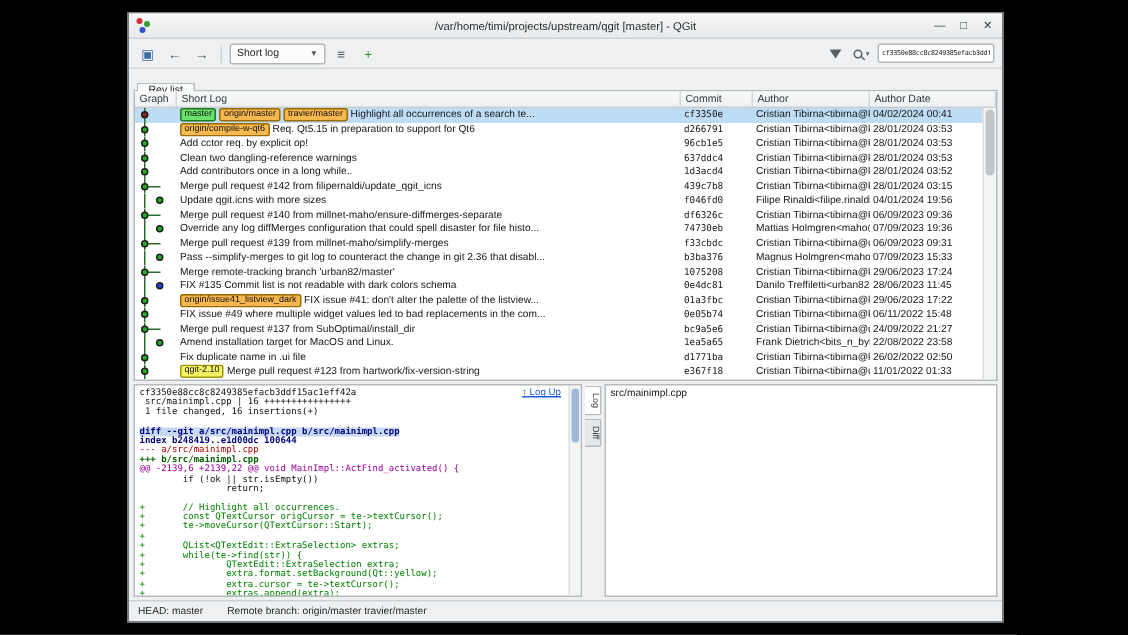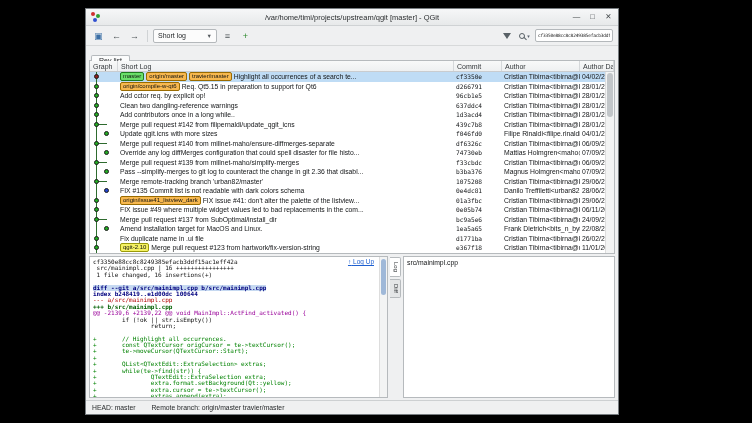--- a/index.html
+++ b/index.html
@@ -1,19 +1,19 @@
 <!DOCTYPE html>
 <html><head>
 <meta charset="utf-8">
 <style>
   * { margin:0; padding:0; box-sizing:border-box; }
   html,body { width:752px; height:423px; background:#000; }
   .stage { position:relative; width:752px; height:423px; background:#000; overflow:hidden;
            font-family:"Liberation Sans", sans-serif; }
-  .window { position:absolute; left:85px; top:8px; width:534px; height:407px;
+  .window { position:absolute; left:85px; top:8px; width:584px; height:407px;
             background:#eff0f1; border:1px solid #777c80; display:flex; flex-direction:column; }
 
   
   .titlebar { height:17px; flex:0 0 17px; position:relative; display:flex; align-items:center;
               padding:0 5px; background:linear-gradient(#f6f7f8,#e7e9ea); border-bottom:1px solid #cfd2d4; }
   .appicon { width:10px; height:10px; position:relative; }
   .appicon i { position:absolute; width:4px; height:4px; border-radius:50%; }
   .appicon .d1 { background:#d03030; left:0; top:0; }
   .appicon .d2 { background:#30a030; left:5px; top:2px; }
   .appicon .d3 { background:#3050d0; left:2px; top:6px; }

